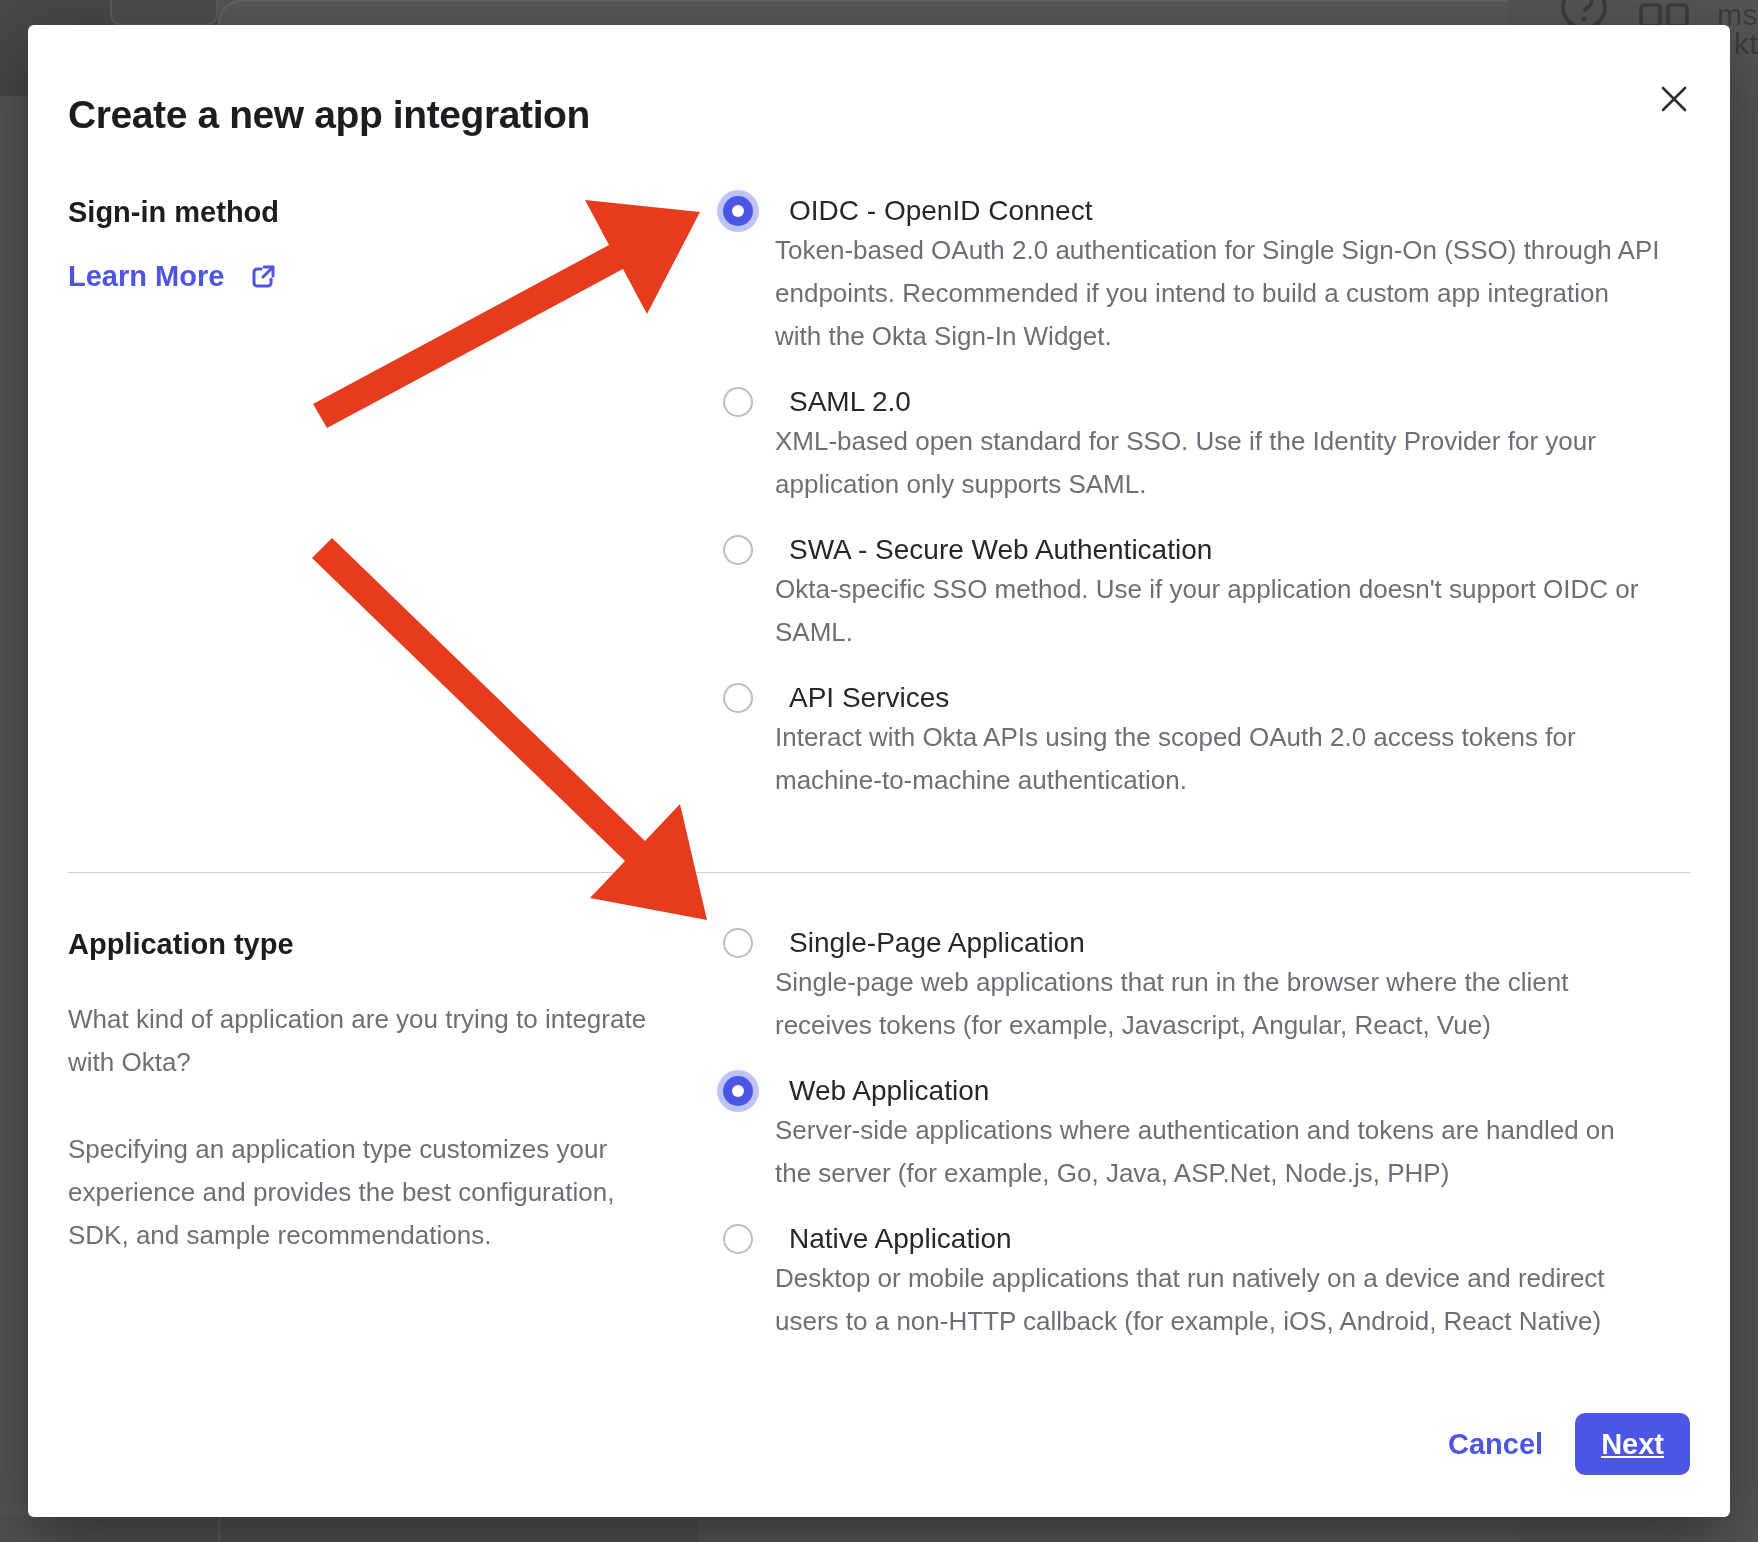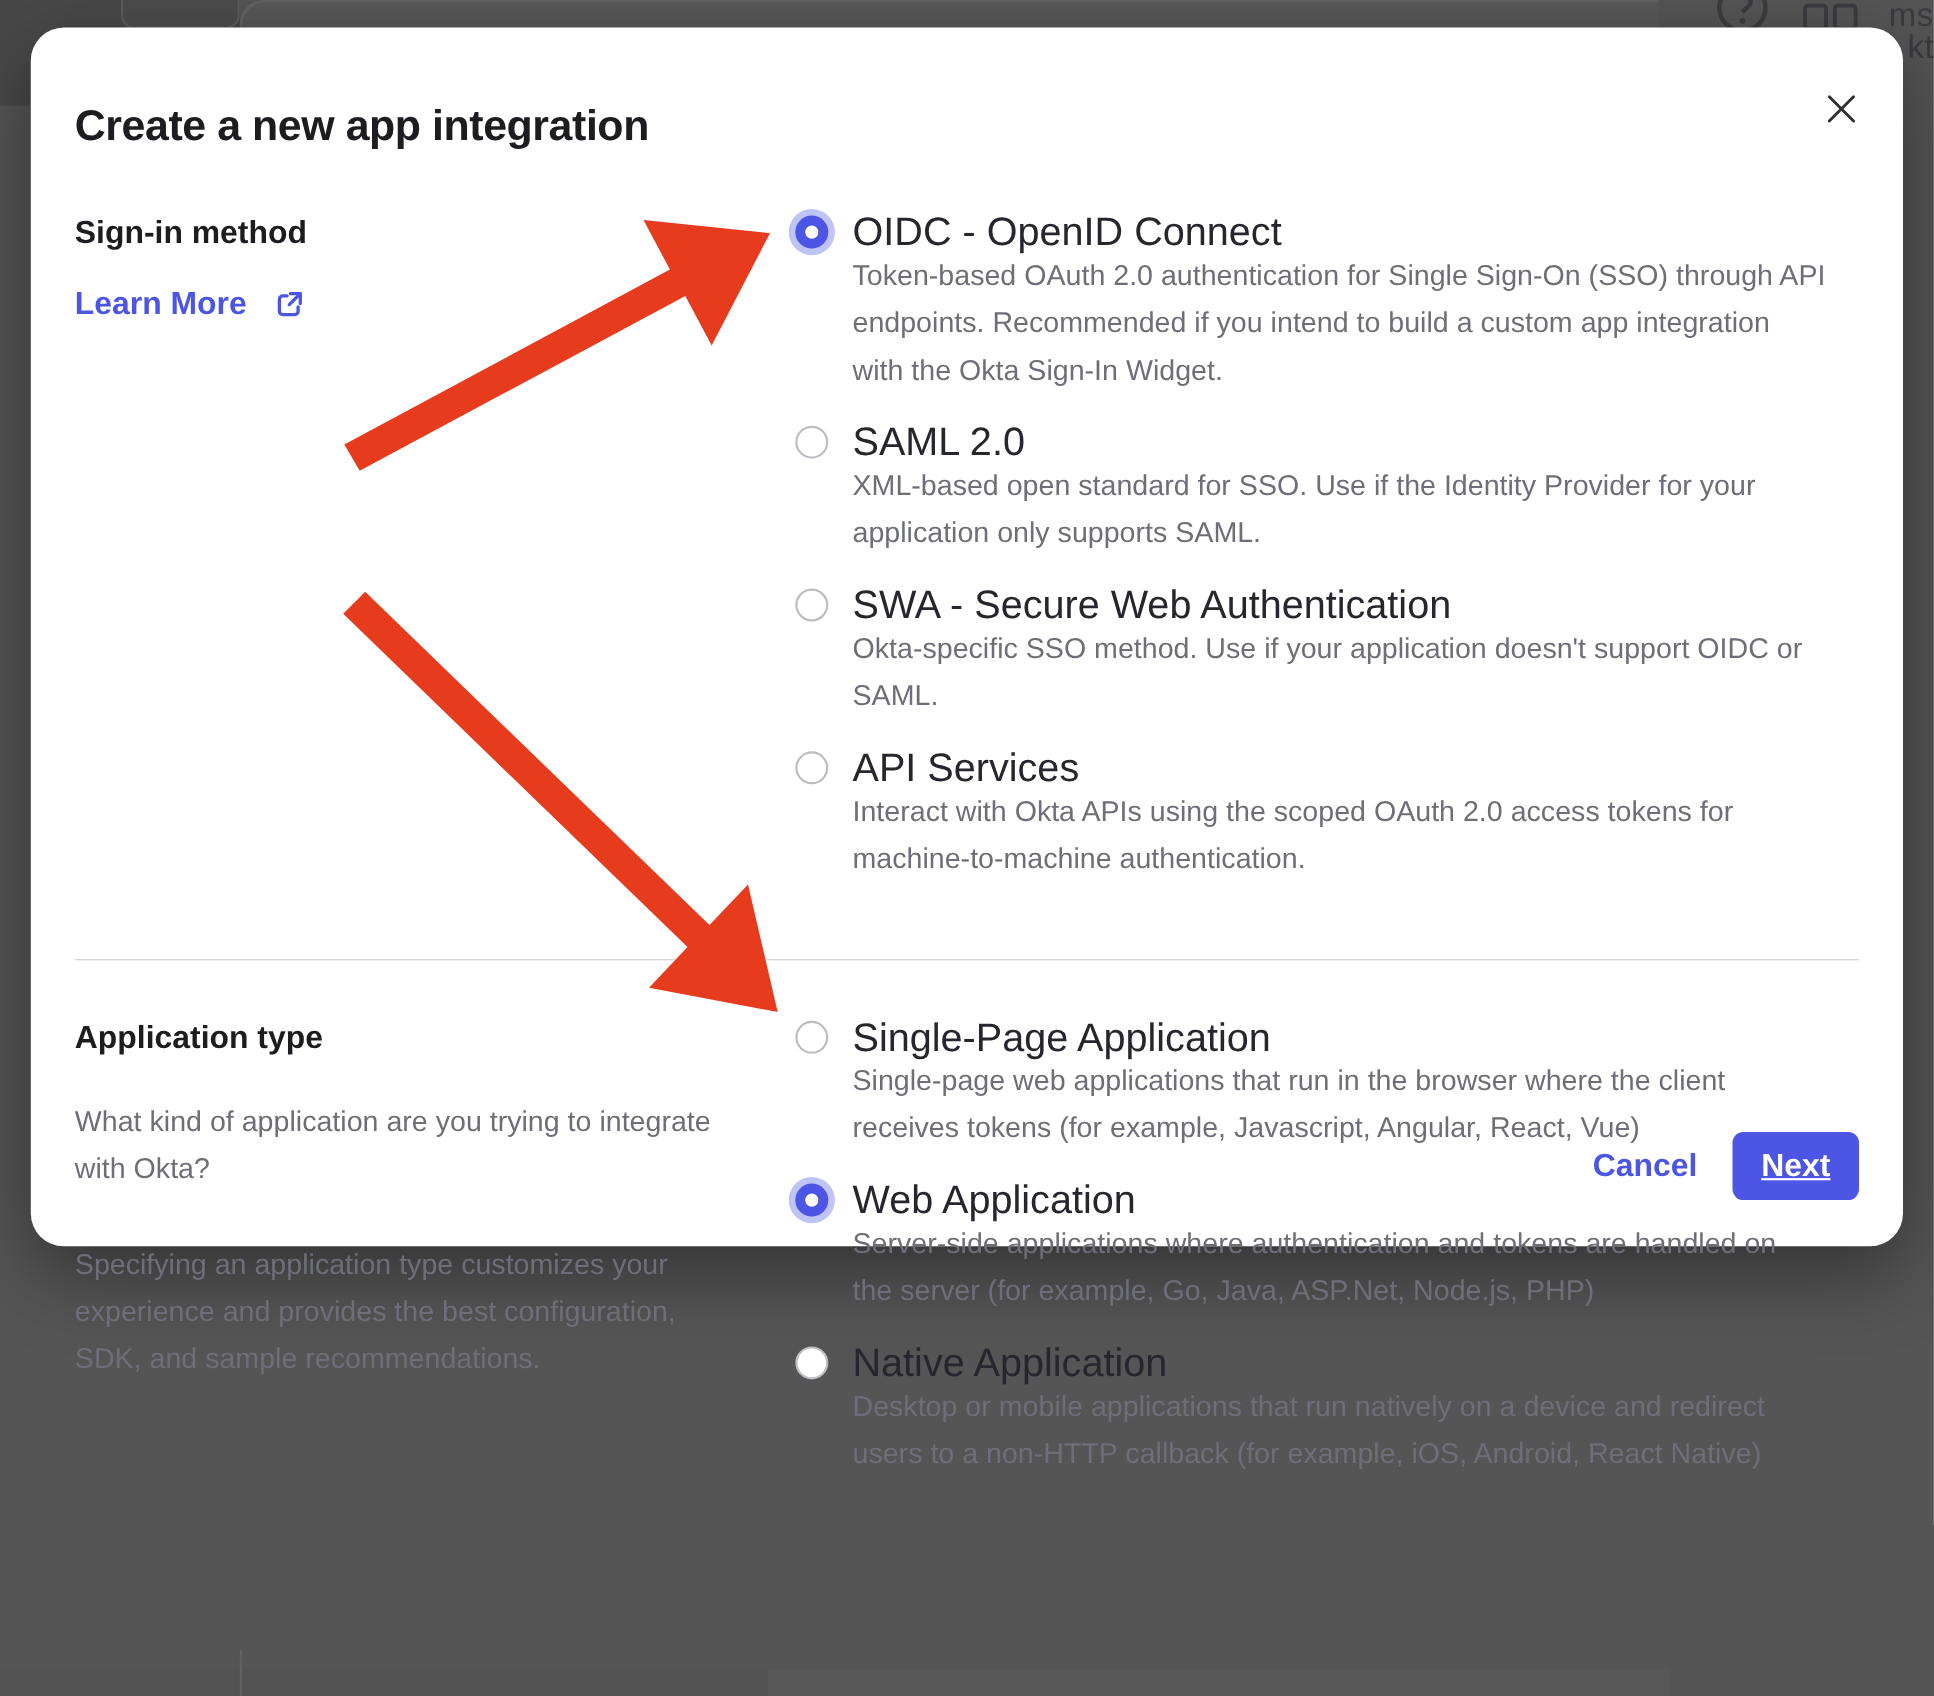--- a/index.html
+++ b/index.html
@@ -29,22 +29,22 @@
   .bg-bottom-left{position:absolute;left:0;top:1517px;width:698px;height:25px;background:#525252;}
   .bg-bottom-right{position:absolute;left:698px;top:1517px;width:820px;height:25px;background:#585858;}
   .bg-seam{position:absolute;left:218px;top:1500px;width:2px;height:42px;background:#616161;}
   .bg-icon{position:absolute;}
   .bg-text{position:absolute;color:#3c3c40;font-size:30px;letter-spacing:.5px;}
   .bg-text.msh{left:1717px;top:-2px;}
   .bg-text.kta{left:1734px;top:27px;}
 
   
   .modal{
-    position:absolute;left:28px;top:25px;width:1702px;height:1108px;
-    background:#ffffff;border-radius:30px;z-index:1;
+    position:absolute;left:28px;top:25px;width:1702px;height:1492px;
+    background:#ffffff;border-radius:6px;z-index:1;
     box-shadow:0 24px 70px rgba(0,0,0,.40);
   }
   .close-btn{
     position:absolute;top:54px;right:36px;width:40px;height:40px;
     background:none;border:none;cursor:pointer;display:flex;align-items:center;justify-content:center;
   }
   .modal-title{
     position:absolute;left:40px;top:68px;
     font-size:39px;font-weight:700;letter-spacing:-.4px;color:var(--heading);
   }
@@ -69,21 +69,21 @@
     border-radius:50%;border:2.5px solid #bdbdc4;background:#fff;position:relative;
   }
   .radio.selected{
     border:none;background:var(--accent);
     box-shadow:0 0 0 6px rgba(113,125,238,.45);
   }
   .radio.selected::after{
     content:"";position:absolute;left:50%;top:50%;width:12px;height:12px;margin:-6px 0 0 -6px;
     border-radius:50%;background:#fff;
   }
-  .opt-label{font-size:36px;font-weight:500;color:var(--label);line-height:36px;}
+  .opt-label{font-size:28px;font-weight:500;color:var(--label);line-height:36px;margin-left:14px;}
   .opt-desc{font-size:26px;color:var(--desc);line-height:43px;white-space:pre-line;}
 
   .modal-footer{
     position:absolute;right:40px;bottom:42px;display:flex;align-items:center;gap:32px;
   }
   .cancel-link{
     background:none;border:none;cursor:pointer;
     font-family:inherit;font-size:29px;font-weight:700;color:var(--accent);
   }
   .next-btn{

